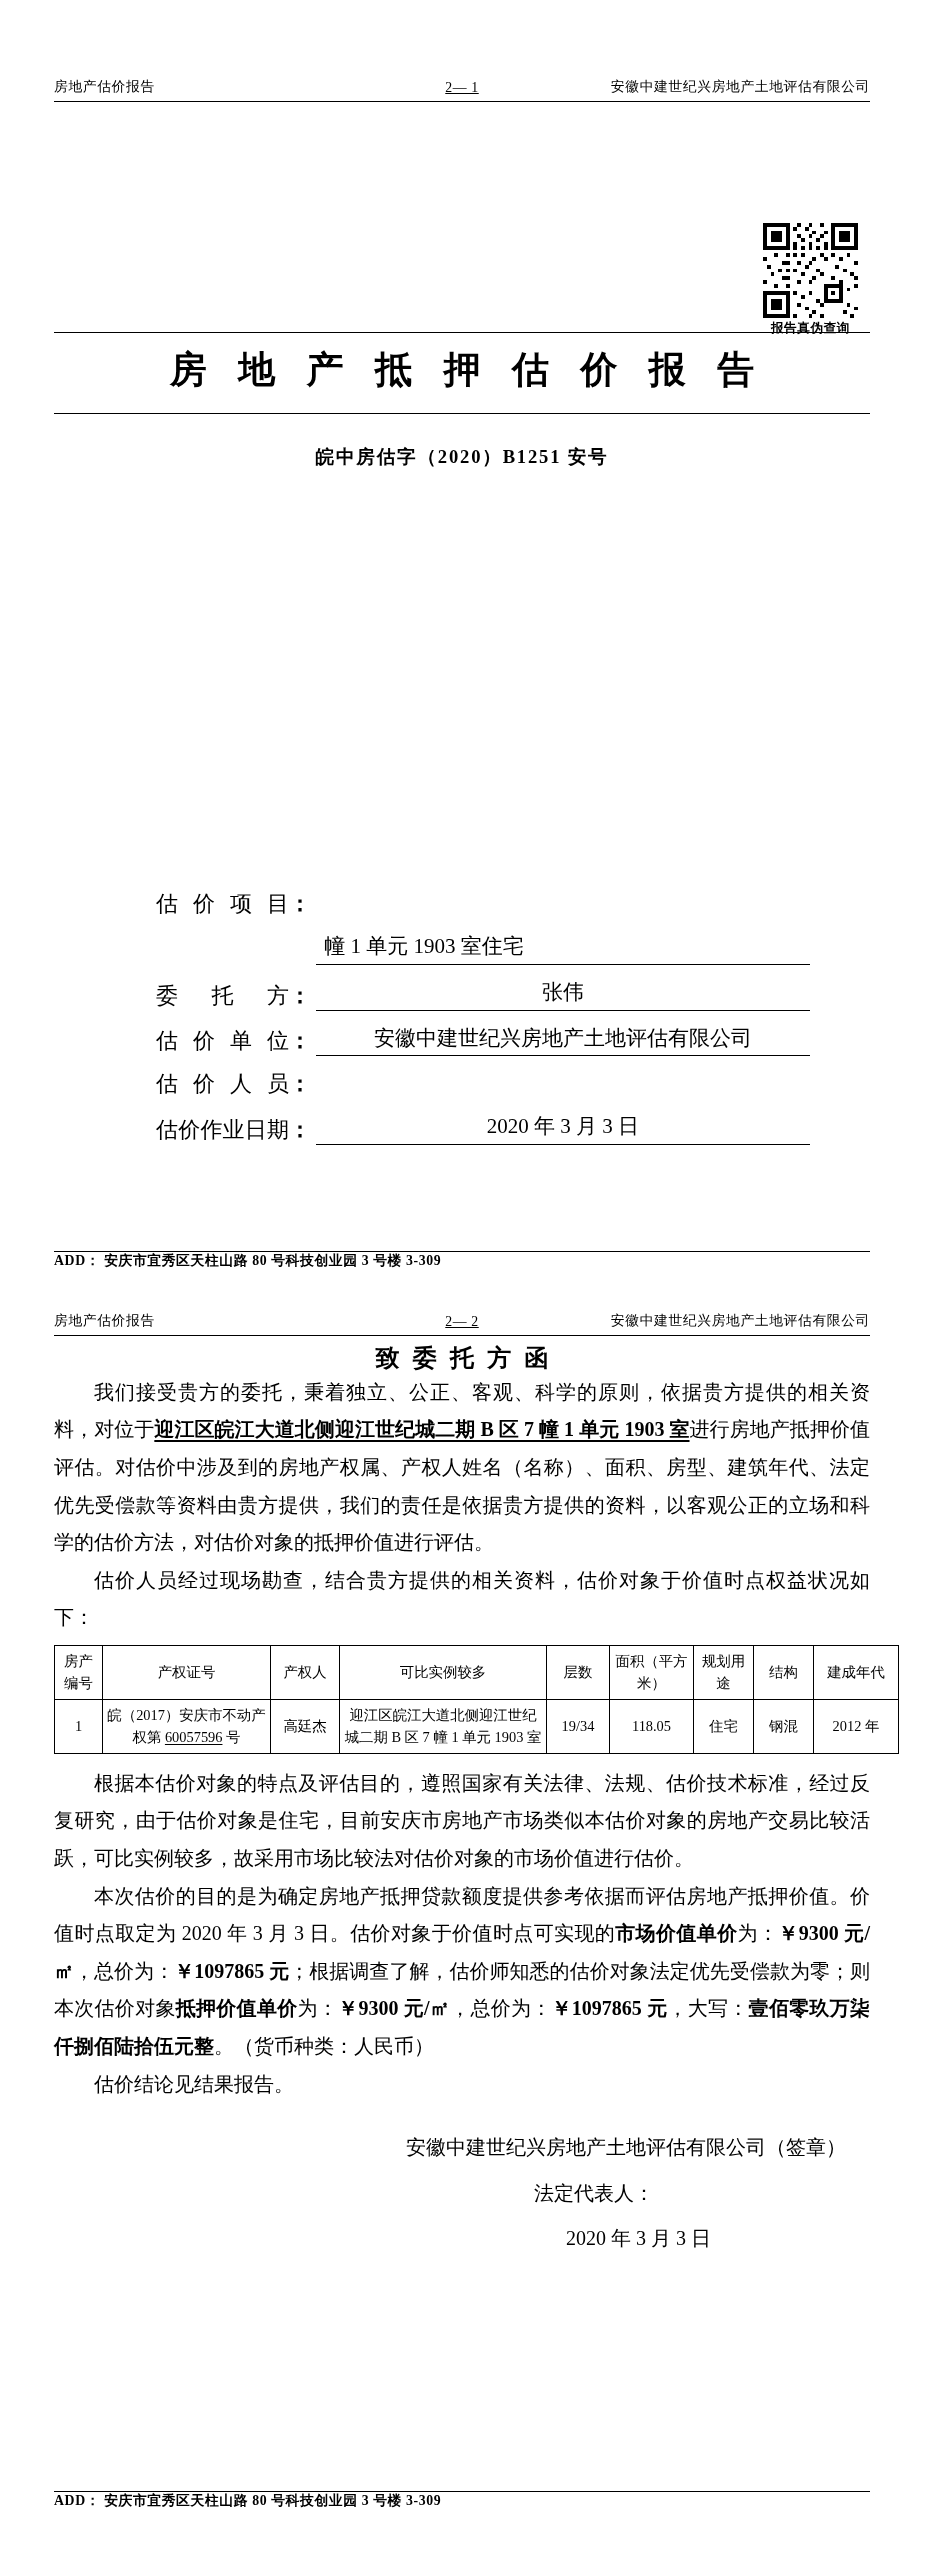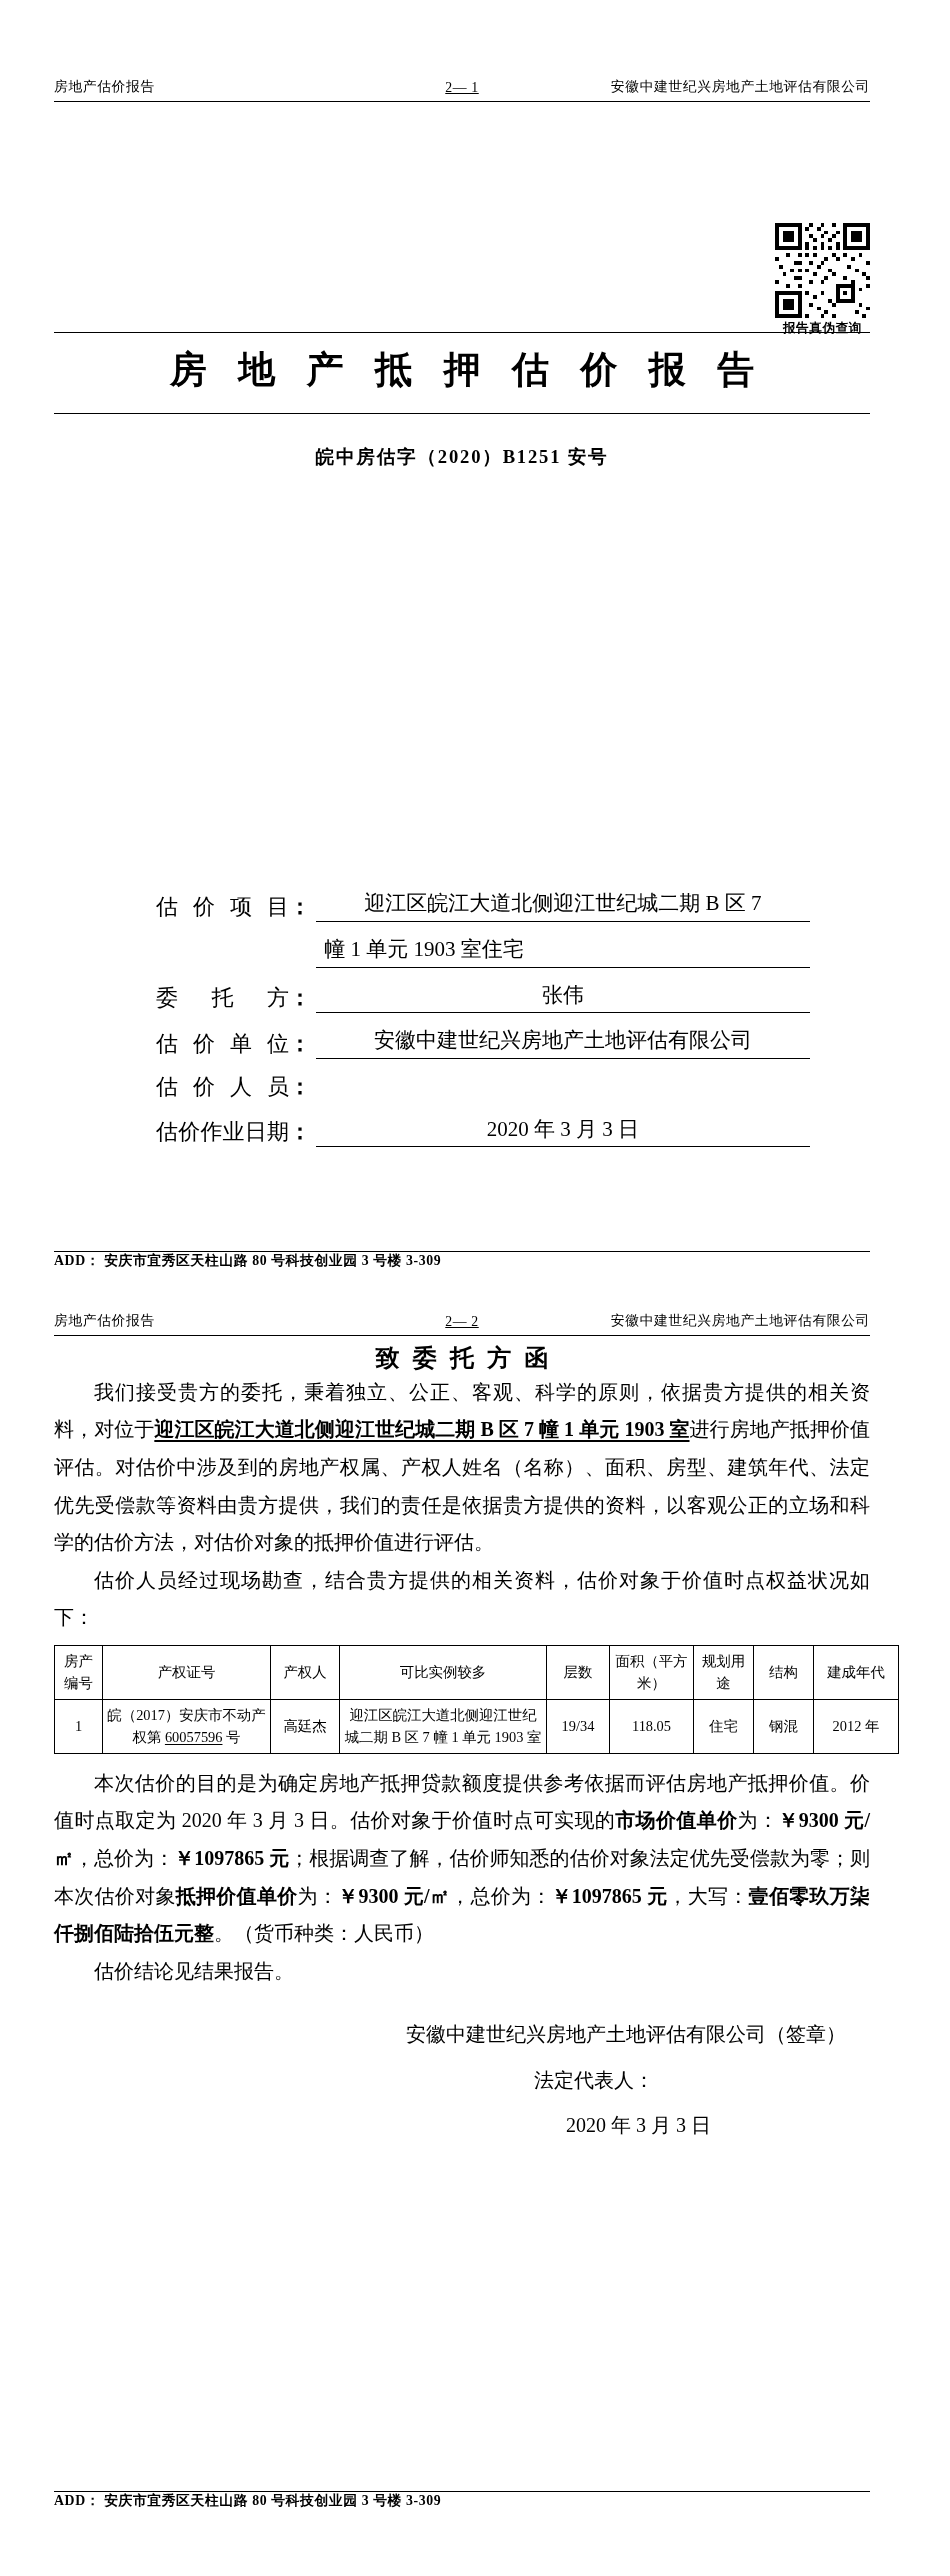--- a/index.html
+++ b/index.html
@@ -26,21 +26,21 @@
   .ph-left { flex:1; text-align:left; }
   .ph-center { flex:0 0 auto; text-align:center;text-decoration:underline; }
   .ph-right { flex:1; text-align:right; }
   .page-footer {
     margin-top:auto;
     border-top:1.2px solid #000; 
     font-size:13.8px; font-weight:bold; letter-spacing:0.6px;
   }
 
   
-  .qr-wrap { position:absolute; top:223px; right:50px; width:103px; text-align:center; }
+  .qr-wrap { position:absolute; top:223px; right:62px; width:103px; text-align:center; }
   .qr-wrap svg { width:95px; height:95px; display:block; margin:0 auto; }
   .qr-caption { font-size:12.6px; font-weight:bold; margin-top:2.4px; letter-spacing:0.6px; white-space:nowrap; }
 
   
   .title-block {
     margin-top:230px;
     border-top:1.8px solid #000; border-bottom:1.8px solid #000;
     padding:17px 0 23px; text-align:center;
   }
   .report-title {
@@ -145,21 +145,20 @@
   <div class="title-block">
     <div class="report-title">房地产抵押估价报告</div>
   </div>
 
   <div class="doc-number">皖中房估字（2020）B1251 安号</div>
 
   <div class="form">
     <div class="form-row">
       <span class="fl">估价项目</span>
         <span class="fc">：</span>
-      <span class="fv">迎江区皖江大道北侧迎江世纪城二期 B 区 7</span>
     </div>
     <div class="form-row">
       <span class="fsp"></span>
       <span class="fv left">幢 1 单元 1903 室住宅</span>
     </div>
     <div class="form-row">
       <span class="fl">委托方</span>
         <span class="fc">：</span>
       <span class="fv">张伟</span>
     </div>
@@ -232,20 +231,21 @@
         <td>迎江区皖江大道北侧迎江世纪城二期 B 区 7 幢 1 单元 1903 室</td>
         <td>19/34</td>
         <td>118.05</td>
         <td>住宅</td>
         <td>钢混</td>
         <td>2012 年</td>
       </tr>
     </tbody>
   </table>
 
+  <p class="body-text para">根据本估价对象的特点及评估目的，遵照国家有关法律、法规、估价技术标准，经过反复研究，由于估价对象是住宅，目前安庆市房地产市场类似本估价对象的房地产交易比较活跃，可比实例较多，故采用市场比较法对估价对象的市场价值进行估价。</p>
 
   <p class="body-text para">
     <span>本次估价的目的是为确定房地产抵押贷款额度提供参考依据而评估房地产抵押价值。价值时点取定为 2020 年 3 月 3 日。估价对象于价值时点可实现的</span><b>市场价值单价</b><span>为：</span><b>￥9300 元/㎡</b><span>，总价为：</span><b>￥1097865 元</b><span>；根据调查了解，估价师知悉的估价对象法定优先受偿款为零；则本次估价对象</span><b>抵押价值单价</b><span>为：</span><b>￥9300 元/㎡</b><span>，总价为：</span><b>￥1097865 元</b><span>，大写：</span><b>壹佰零玖万柒仟捌佰陆拾伍元整</b><span>。（货币种类：人民币）</span>
   </p>
 
 
   <p class="body-text para">估价结论见结果报告。</p>
 
   <div class="sig-company body-text">安徽中建世纪兴房地产土地评估有限公司（签章）</div>
   <div class="sig-rep body-text">法定代表人：</div>

